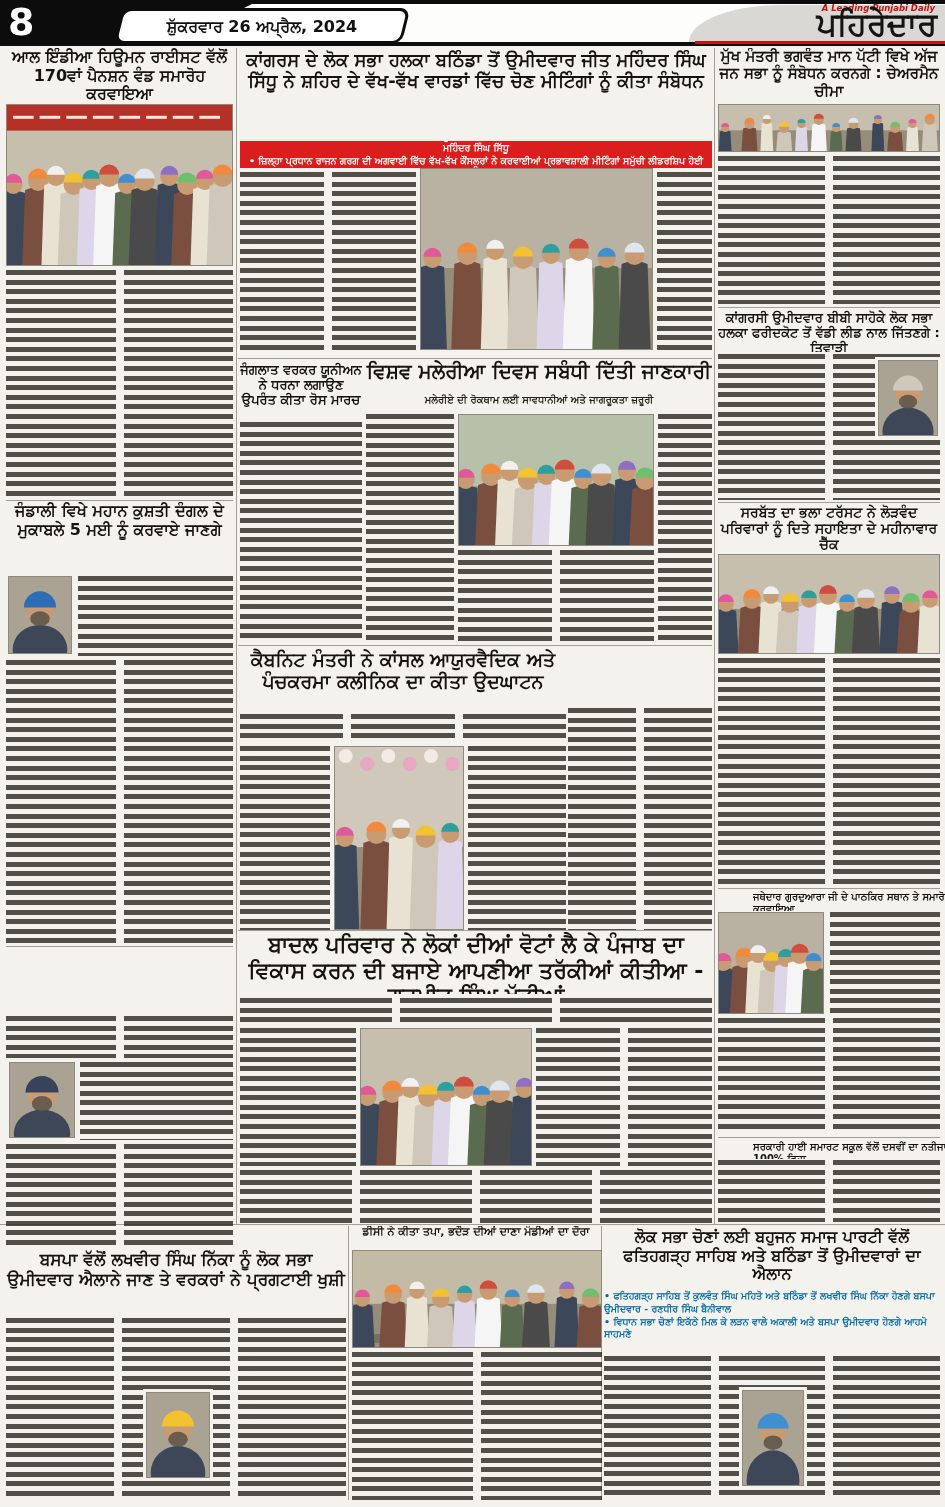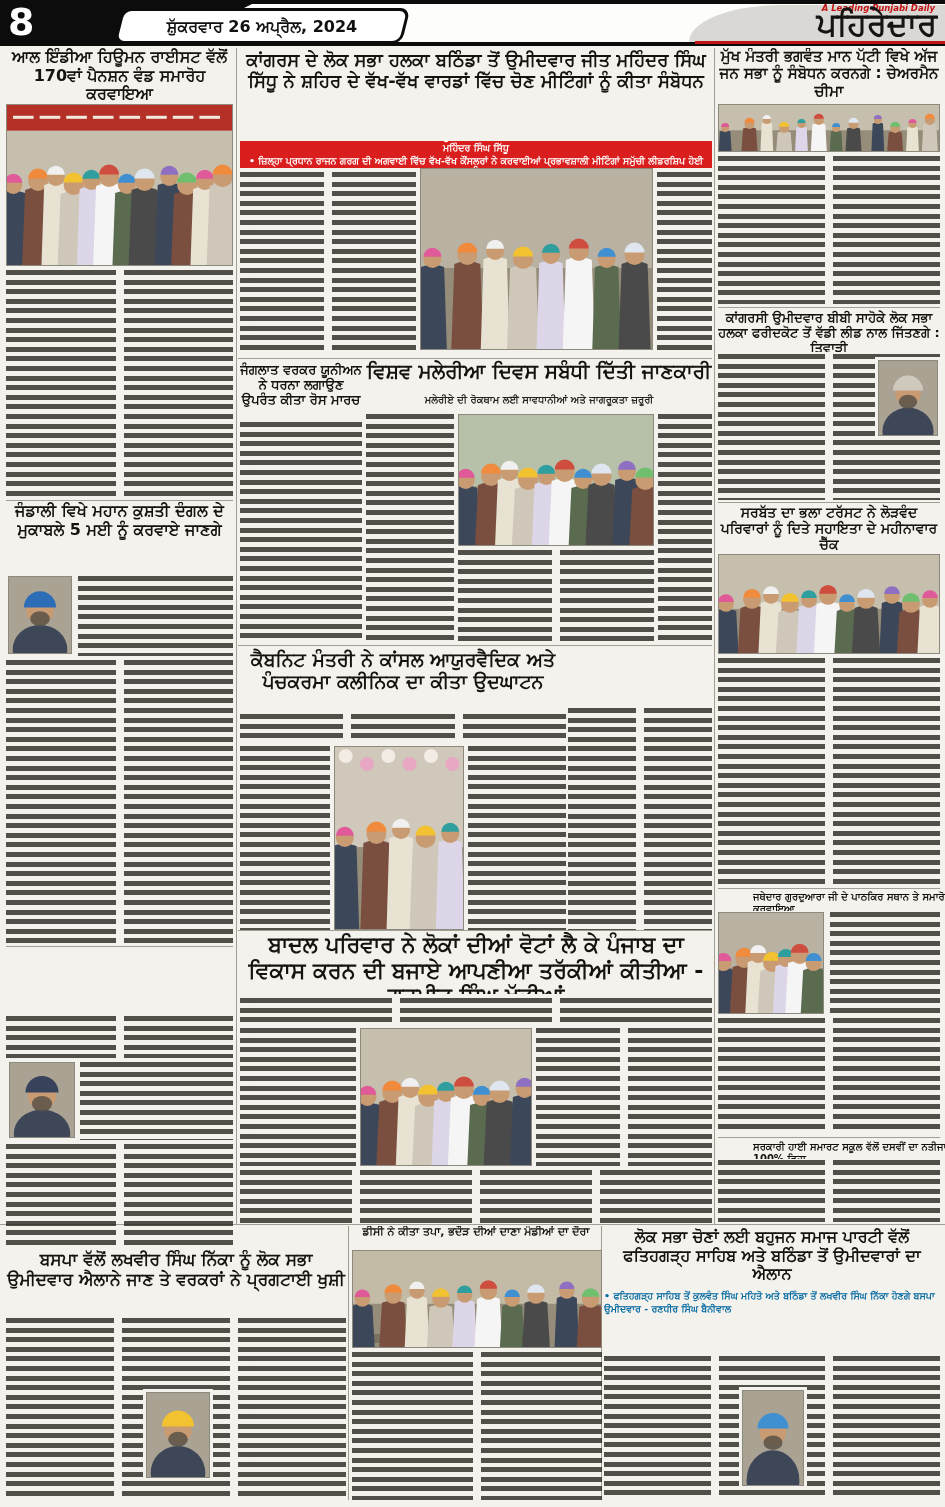--- a/index.html
+++ b/index.html
@@ -546,20 +546,21 @@
         <path d="M 228.92 45.83 A 8.68 8.68 0 0 1 246.28 45.83 Z" fill="#6fbf6f"></path>
       </svg></div>
   <div class="ft" style="left:352px;top:1352px;width:250px;height:148px">
       <div class="tcol"></div>
       <div class="tcol"></div>
     </div>
 
   <div class="hl" style="left:604px;top:1228px;width:336px;height:58px;font-size:16px">ਲੋਕ ਸਭਾ ਚੋਣਾਂ ਲਈ ਬਹੁਜਨ ਸਮਾਜ ਪਾਰਟੀ ਵੱਲੋਂ ਫਤਿਹਗੜ੍ਹ ਸਾਹਿਬ ਅਤੇ ਬਠਿੰਡਾ ਤੋਂ ਉਮੀਦਵਾਰਾਂ ਦਾ ਐਲਾਨ</div>
   <div class="bullets" style="left:604px;top:1290px;width:336px;height:62px">
     <div>• ਫਤਿਹਗੜ੍ਹ ਸਾਹਿਬ ਤੋਂ ਕੁਲਵੰਤ ਸਿੰਘ ਮਹਿਤੋ ਅਤੇ ਬਠਿੰਡਾ ਤੋਂ ਲਖਵੀਰ ਸਿੰਘ ਨਿੱਕਾ ਹੋਣਗੇ ਬਸਪਾ ਉਮੀਦਵਾਰ - ਰਣਧੀਰ ਸਿੰਘ ਬੈਨੀਵਾਲ</div>
+    <div>• ਵਿਧਾਨ ਸਭਾ ਚੋਣਾਂ ਇਕੱਠੇ ਮਿਲ ਕੇ ਲੜਨ ਵਾਲੇ ਅਕਾਲੀ ਅਤੇ ਬਸਪਾ ਉਮੀਦਵਾਰ ਹੋਣਗੇ ਆਹਮੋ ਸਾਹਮਣੇ</div>
   </div>
   <div class="ft" style="left:604px;top:1356px;width:336px;height:144px">
       <div class="tcol"></div>
       <div class="tcol"></div>
       <div class="tcol"></div>
     </div>
   <div class="photo inset" style="left:742px;top:1390px;width:62px;height:96px"><svg xmlns="http://www.w3.org/2000/svg" width="60" height="94">
         <rect x="0" y="0" width="60" height="94" fill="#aaa293"></rect>
         <ellipse cx="30" cy="89.3" rx="26.4" ry="30.080000000000002" fill="#3e4757"></ellipse>
         <circle cx="30" cy="41.36" r="13.2" fill="#c99b72"></circle>

